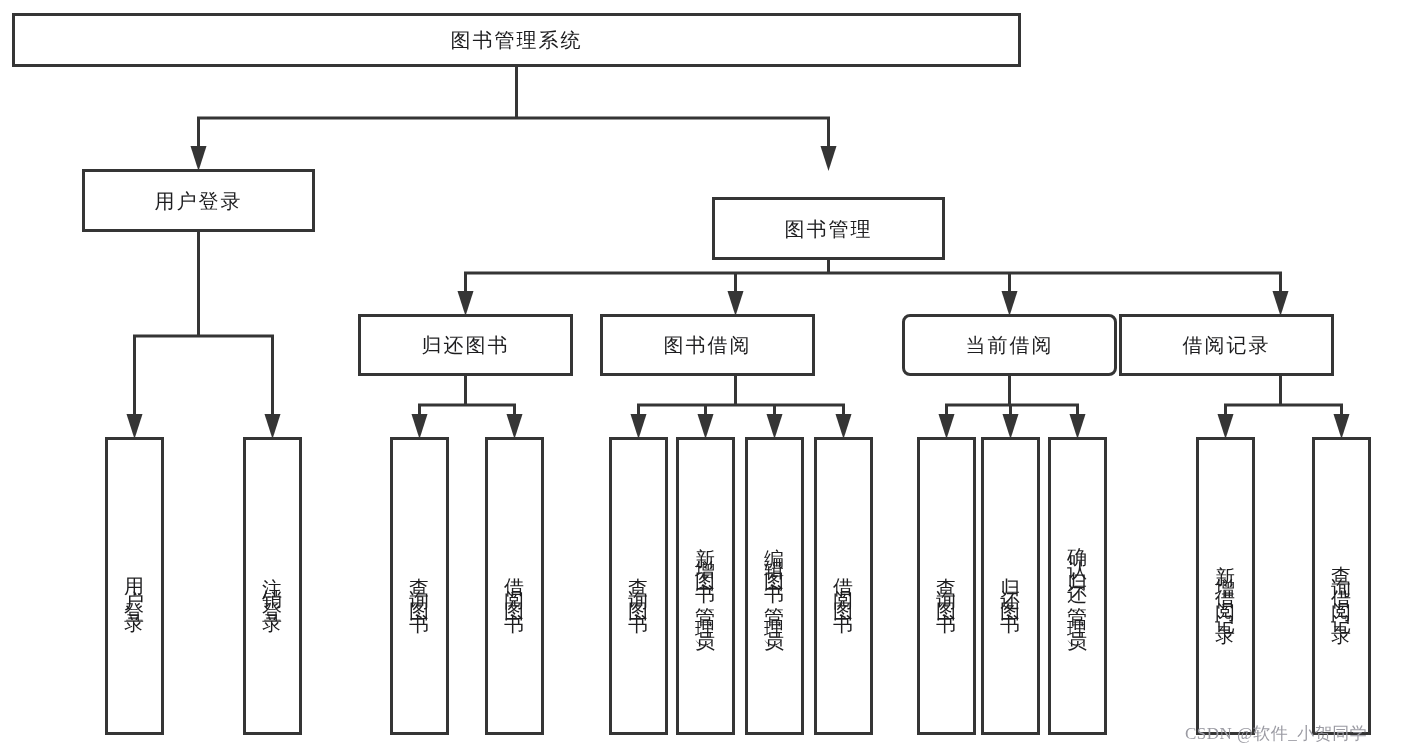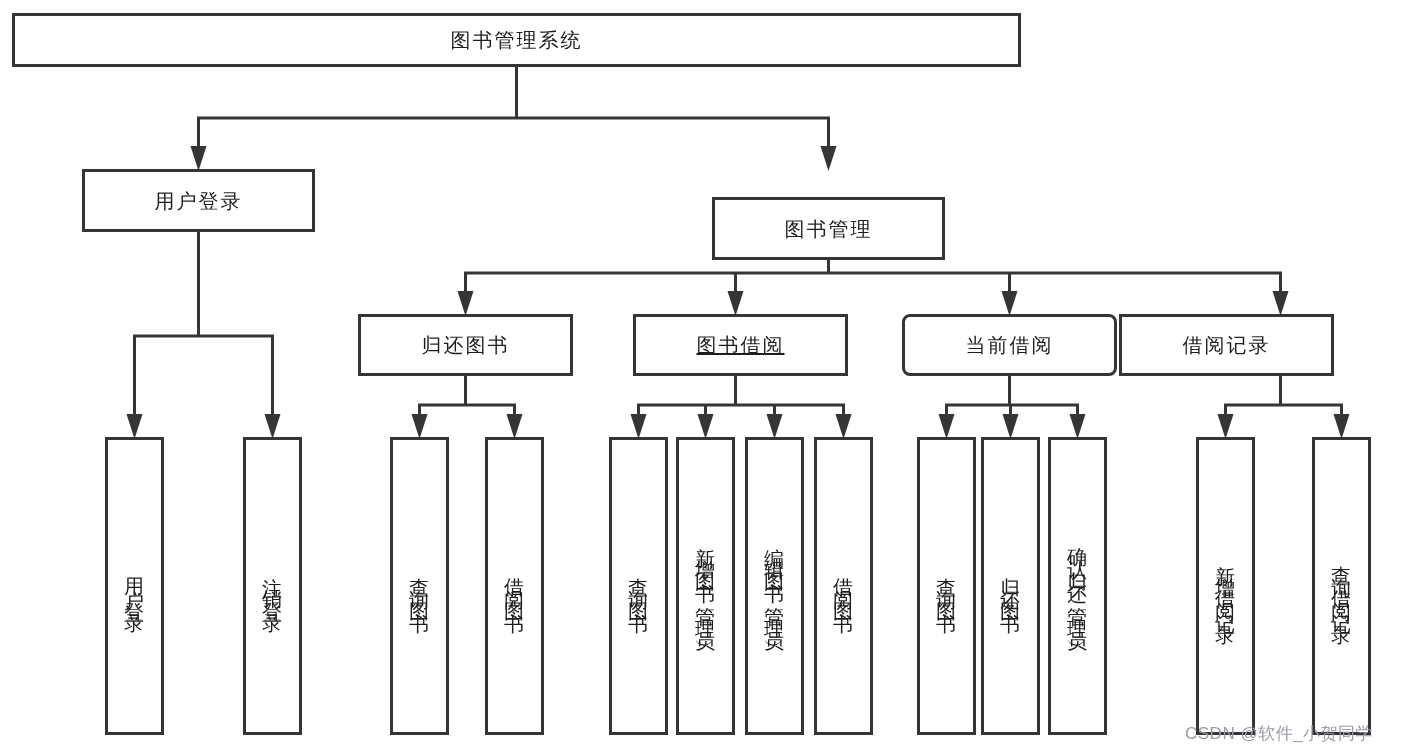--- a/index.html
+++ b/index.html
@@ -48,20 +48,21 @@
     white-space: nowrap;
   }
   .watermark {
     position: absolute;
     left: 1185px;
     top: 722px;
     font-size: 17px;
     letter-spacing: 0.5px;
     color: var(--wm, #9b9ba3);
     white-space: nowrap;
+    font-family: Liberation Serif, serif;
   }
 </style>
 </head>
 <body>
 
 <div class="canvas">
   <svg id="edges" xmlns="http://www.w3.org/2000/svg" viewBox="0 0 1405 747">
       <path d="M516.5 67V118M198.5 118H828.5M198.5 118V149M828.5 118V149M198.5 232V336M134.5 336H272.5M134.5 336V417M272.5 336V417M828.5 232V273M465.5 273H1280.5M465.5 273V294M735.5 273V294M1009.5 273V294M1280.5 273V294M465.5 376V405M419.5 405H514.5M419.5 405V417M514.5 405V417M735.5 376V405M638.5 405H843.5M638.5 405V417M705.5 405V417M774.5 405V417M843.5 405V417M1009.5 376V405M946.5 405H1077.5M946.5 405V417M1010.5 405V417M1077.5 405V417M1280.5 376V405M1225.5 405H1341.5M1225.5 405V417M1341.5 405V417" fill="none" stroke="#353535" stroke-width="3" stroke-linecap="square"></path>
       <polygon points="198.5,171 190.5,146 206.5,146" fill="#353535"></polygon>
       <polygon points="828.5,171 820.5,146 836.5,146" fill="#353535"></polygon>
@@ -89,21 +90,21 @@
       </div>
       <div class="node h" style="left: 82px; top: 169px; width: 233px; height: 63px;">
         <span class="label">用户登录</span>
       </div>
       <div class="node h" style="left: 712px; top: 169px; width: 233px; height: 63px; margin-top: 28px;">
         <span class="label">图书管理</span>
       </div>
       <div class="node h" style="left: 358px; top: 314px; width: 215px; height: 62px;">
         <span class="label">归还图书</span>
       </div>
-      <div class="node h" style="left: 633px; top: 314px; width: 215px; height: 62px; text-decoration: underline;">
+      <div class="node h" style="left: 600px; top: 314px; width: 215px; height: 62px;">
         <span class="label">图书借阅</span>
       </div>
       <div class="node h" style="left: 902px; top: 314px; width: 215px; height: 62px; border-radius: 8px;">
         <span class="label">当前借阅</span>
       </div>
       <div class="node h" style="left: 1119px; top: 314px; width: 215px; height: 62px;">
         <span class="label">借阅记录</span>
       </div>
       <div class="node v" style="left: 105px; top: 437px; width: 59px; height: 298px;">
         <span class="label">用户登录</span>

